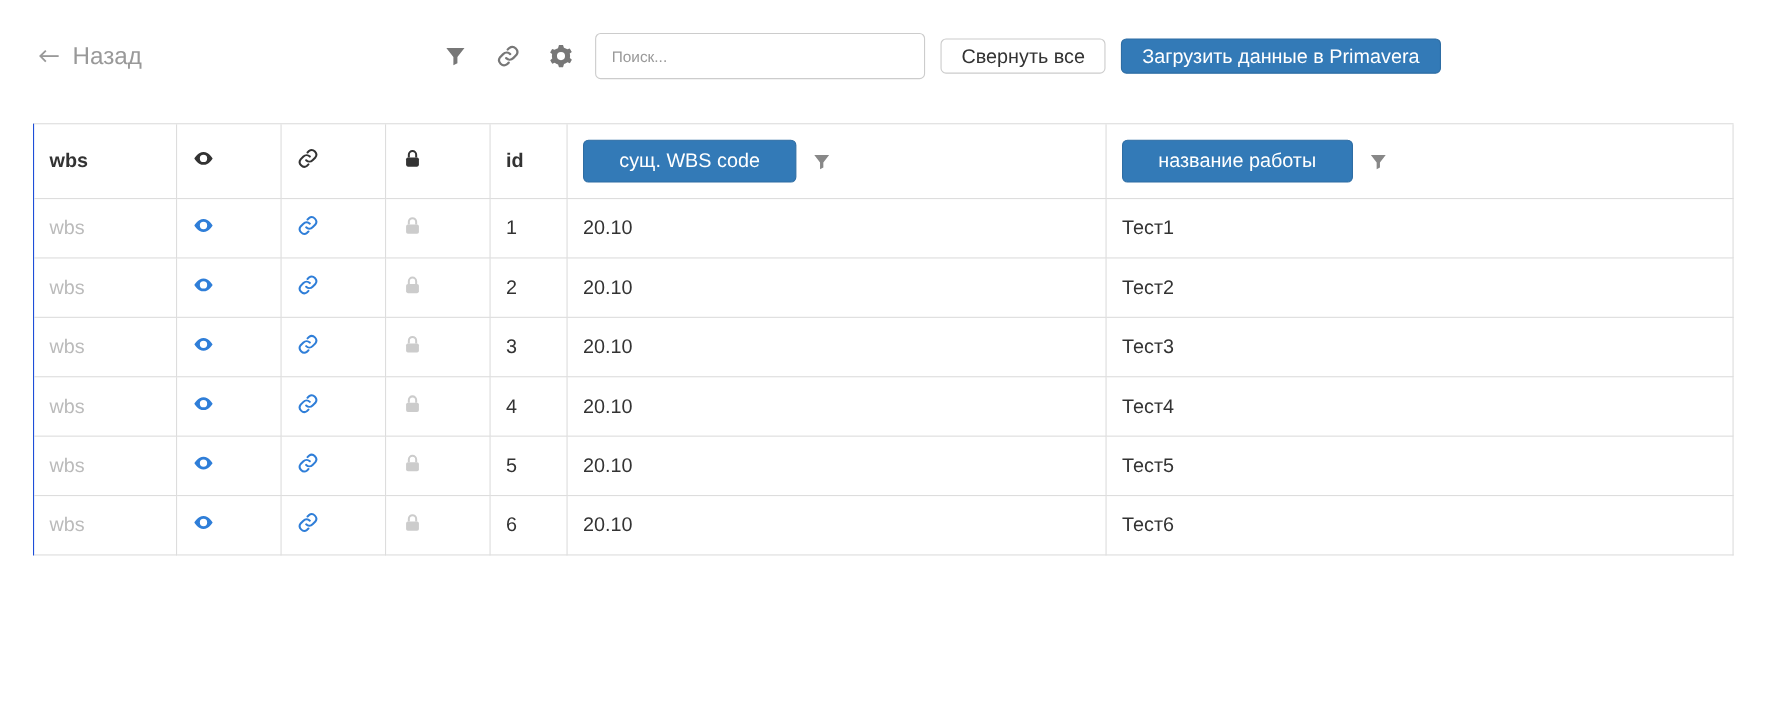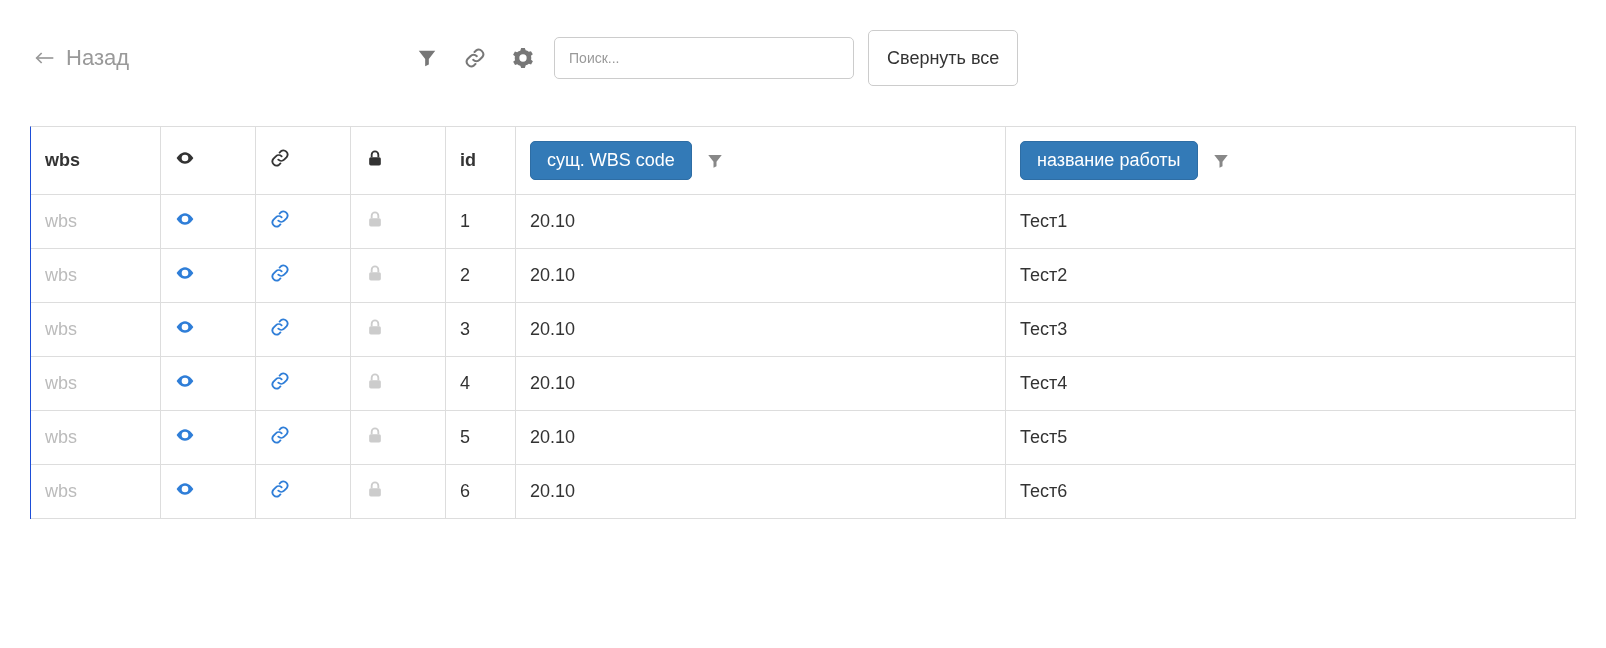--- a/index.html
+++ b/index.html
@@ -18,21 +18,21 @@
     gap: 14px;
     margin-bottom: 40px;
   }
   .back-link {
     display: flex;
     align-items: center;
     color: #999;
     font-size: 22px;
     cursor: pointer;
     user-select: none;
-    margin-right: 33px;
+    margin-right: 20px;
   }
   .back-link svg { margin-right: 6px; }
   .spacer { flex: 0 0 220px; }
   .toolbar-icon {
     color: #777;
     width: 34px;
     height: 34px;
     display: flex;
     align-items: center;
     justify-content: center;
@@ -45,21 +45,21 @@
     height: 42px;
     border: 1px solid #ccc;
     border-radius: 5px;
     padding: 0 14px;
     font-size: 14px;
     color: #333;
   }
   .search-input::placeholder { color: #999; }
 
   .btn {
-    height: 56px;
+    height: 32px;
     padding: 0 18px;
     border-radius: 5px;
     font-size: 18px;
     cursor: pointer;
     border: 1px solid #ccc;
     background: #fff;
     color: #333;
     white-space: nowrap;
   }
   .btn-primary {
@@ -92,21 +92,21 @@
   table.data thead .header-cell {
     display: flex;
     align-items: center;
     gap: 14px;
   }
   .btn-header {
     background: #337ab7;
     color: #fff;
     border: 1px solid #2e6da4;
     border-radius: 5px;
-    padding: 8px 16px;
+    padding: 8px 32px;
     font-size: 18px;
     font-weight: normal;
     cursor: pointer;
     white-space: nowrap;
   }
   .filter-icon { color: #888; cursor: pointer; display:flex; }
   .filter-icon svg { width: 18px; height: 18px; }
 
   
   .col-wbs  { width: 130px; }
@@ -176,20 +176,21 @@
   <div class="toolbar-icon">
     <svg viewBox="0 0 24 24">
         <use href="#i-gear"></use>
       </svg>
   </div>
 
   <input type="text" class="search-input" placeholder="Поиск..." style="">
 
   <button class="btn">Свернуть все</button>
 
+  <button class="btn btn-primary">Загрузить данные в Primavera</button>
 </div>
 
 <table class="data">
   <thead>
     <tr>
       <th class="col-wbs">wbs</th>
       <th class="col-icon icon-header">
         <svg viewBox="0 0 24 24">
             <use href="#i-eye"></use>
           </svg>

